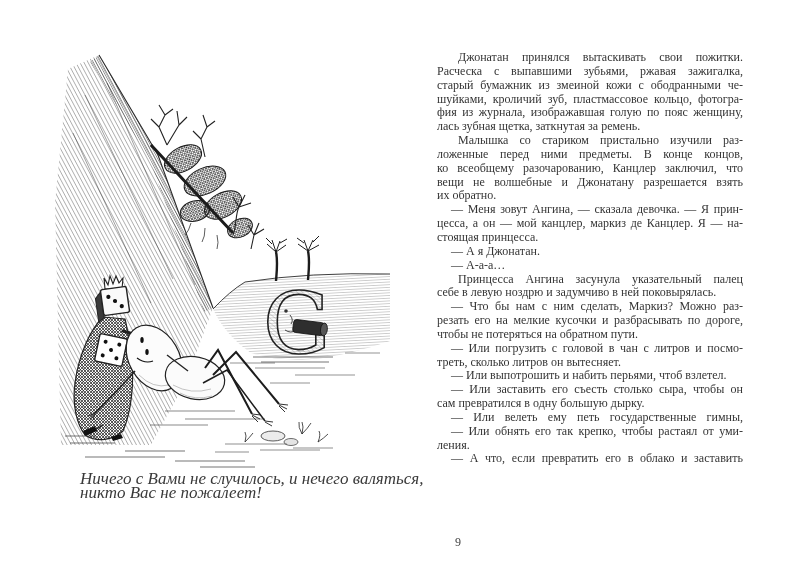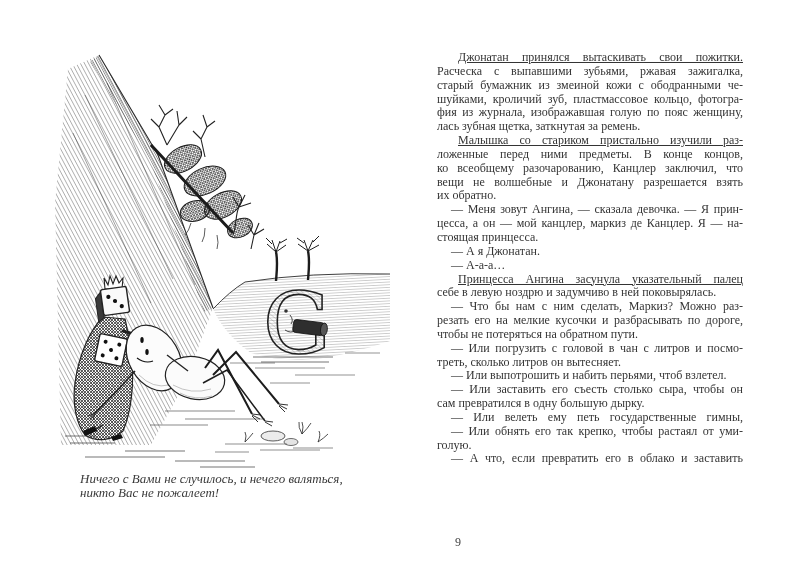--- a/index.html
+++ b/index.html
@@ -1,28 +1,28 @@
 <!DOCTYPE html>
 <html><head>
 <meta charset="utf-8">
 <style>
   html,body{margin:0;padding:0;background:#ffffff;}
   .spread{position:relative;width:800px;height:571px;background:#ffffff;overflow:hidden;
           font-family:"Liberation Serif",serif;color:#333;}
   
   .engraving{position:absolute;left:55px;top:53px;width:335px;height:420px;}
   .caption{position:absolute;left:80px;top:472px;width:330px;font-style:italic;
-           font-size:13px;line-height:14px;color:#3a3a3a;}
+           font-size:17px;line-height:14px;color:#3a3a3a;}
   .caption .cap-line{white-space:nowrap;}
   
   .text-column{position:absolute;left:437px;top:51px;width:306px;font-size:12px;color:#343434;}
   .para{margin:0;}
   .line{line-height:13.85px;text-align:justify;text-align-last:justify;-moz-text-align-last:justify;}
   .line.last{text-align-last:left;-moz-text-align-last:left;}
-  .indent-narrative{padding-left:21px;text-decoration:underline;}
+  .indent-narrative{padding-left:21px;}
   .indent-dialogue{padding-left:14px;}
   .page-number{position:absolute;left:446px;top:535px;width:24px;text-align:center;
                font-size:12px;color:#3f3f3f;}
 </style>
 </head>
 <body>
 
 <div class="spread">
 
   <svg class="engraving" viewBox="0 0 335 420" xmlns="http://www.w3.org/2000/svg">
@@ -207,21 +207,21 @@
       </div>
       <div class="para">
         <div class="line indent-dialogue">— Или заставить его съесть столько сыра, чтобы он</div>
         <div class="line last">сам превратился в одну большую дырку.</div>
       </div>
       <div class="para">
         <div class="line indent-dialogue">— Или велеть ему петь государственные гимны,</div>
       </div>
       <div class="para">
         <div class="line indent-dialogue">— Или обнять его так крепко, чтобы растаял от уми-</div>
-        <div class="line last">голую.</div>
+        <div class="line last">ления.</div>
       </div>
       <div class="para">
         <div class="line indent-dialogue">— А что, если превратить его в облако и заставить</div>
       </div>
     </div>
 
   <div class="page-number">9</div>
 
 </div>
 

